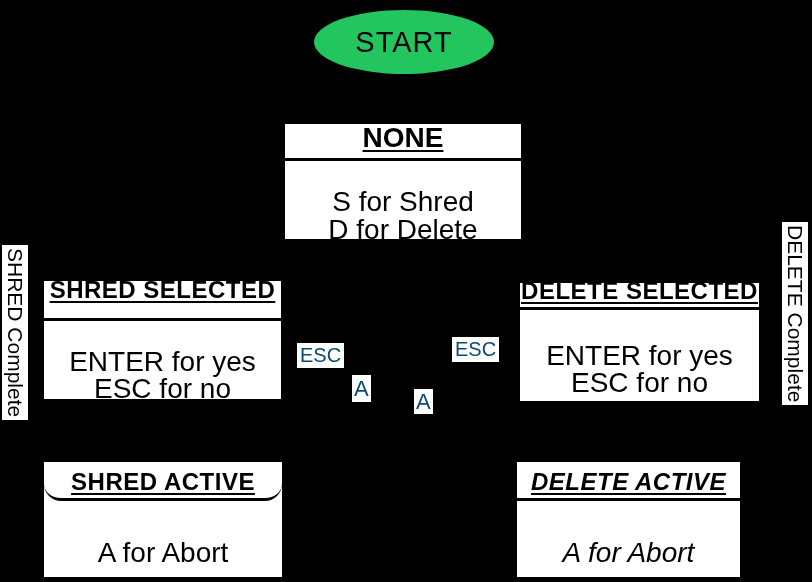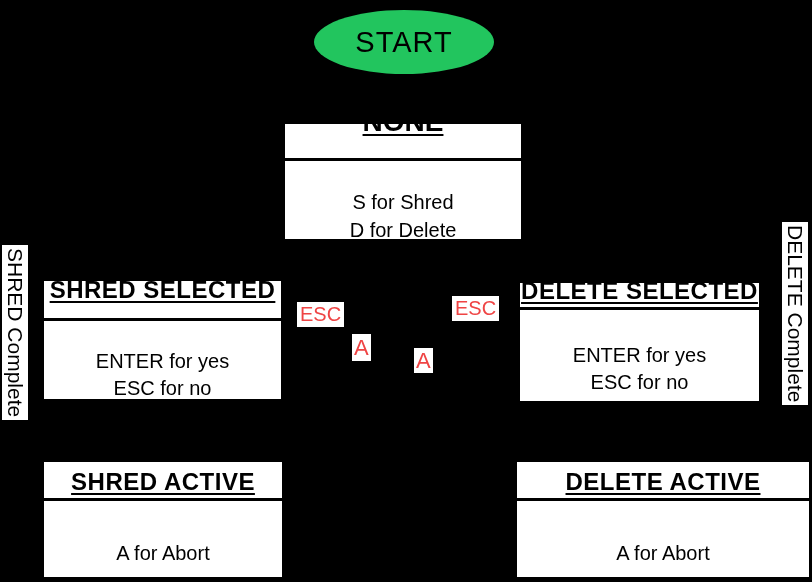--- a/index.html
+++ b/index.html
@@ -53,51 +53,52 @@
     border-bottom: 3px solid #000000;
     box-sizing: border-box;
     white-space: nowrap;
   }
   .state-body {
     flex: 1;
     display: flex;
     flex-direction: column;
     align-items: center;
     justify-content: center;
-    font-size: 20px;
+    font-size: 28px;
     line-height: 28px;
     margin-top: 27px;
   }
 
   .none            { left: 285px; top: 124px; width: 236px; height: 115px; }
-  .none .state-title { height: 37px; font-size: 28px; padding-bottom: 20px; }
+  .none .state-title { height: 37px; font-size: 28px; padding-bottom: 4px; }
 
   .shred-selected  { left: 44px;  top: 281px; width: 237px; height: 118px; }
   .shred-selected .state-title { height: 40px; font-size: 24px; padding-bottom: 14px; letter-spacing: 0.5px; }
   .shred-selected .state-body  { line-height: 27px; }
 
   .delete-selected { left: 520px; top: 283px; width: 239px; height: 118px; }
   .delete-selected .state-title { height: 27px; font-size: 24px; padding-bottom: 2px; letter-spacing: 0.5px; }
   .delete-selected .state-body  { line-height: 27px; }
 
   .shred-active    { left: 44px;  top: 462px; width: 238px; height: 115px; }
-  .shred-active .state-title { height: 39px; font-size: 24px; padding-bottom: 2px; letter-spacing: 0.5px; }
+  .shred-active .state-title { height: 39px; font-size: 24px; padding-bottom: 2px; letter-spacing: 0.5px; border-radius: 17px; }
 
-  .delete-active   { left: 517px; top: 462px; width: 292px; height: 115px; }
+  .delete-active   { left: 517px; top: 462px; width: 223px; height: 115px; font-style: italic; }
   .delete-active .state-title { height: 39px; font-size: 24px; padding-bottom: 2px; letter-spacing: 0.5px; }
 
   
   .chip {
     position: absolute;
     background: #ffffff;
-    color: #ef4444;
+    color: #0c4a6e;
     font-size: 20px;
     line-height: 23px;
     padding: 1px 3px;
     white-space: nowrap;
+    margin-top: 41px;
   }
   .chip-esc-left  { left: 297px; top: 302px; }
   .chip-esc-right { left: 452px; top: 296px; }
   .chip-a-left    { left: 352px; top: 334px; font-size: 22px; line-height: 25px; padding: 1px 2px; }
   .chip-a-right   { left: 414px; top: 348px; font-size: 22px; line-height: 25px; padding: 0px 2px; }
 
   
   .side-label {
     position: absolute;
     background: #ffffff;

